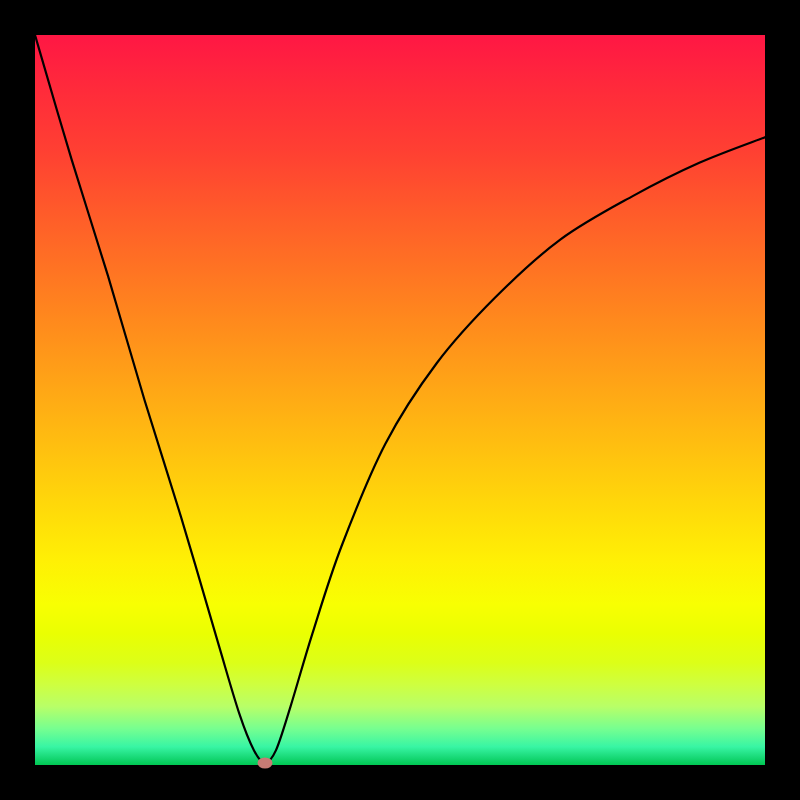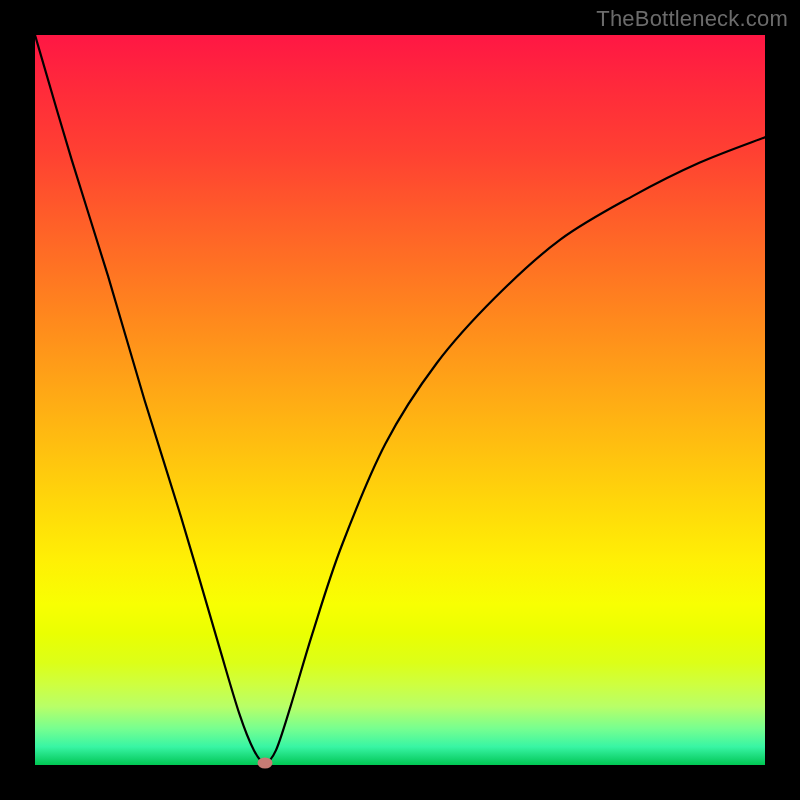--- a/index.html
+++ b/index.html
@@ -59,20 +59,19 @@
     height: 11px;
     border-radius: 50%;
     background: #c77b74;
     transform: translate(-50%, -50%);
   }
 </style>
 </head>
 <body>
 
 <div class="frame">
-  <div class="watermark">TheBottleneck.com</div>
   <div class="plot-area">
     <svg class="curve" viewBox="0 0 730 730" preserveAspectRatio="none">
       <path id="curve-path" fill="none" stroke="#000" stroke-width="2.2" stroke-linecap="round" stroke-linejoin="round" d="M 0,0 C 6.083333333333333,20.683333333333337 24.333333333333336,83.95000000000002 36.5,124.10000000000002 C 48.666666666666664,164.25000000000003 60.833333333333336,200.74999999999997 73,240.89999999999998 C 85.16666666666667,281.04999999999995 97.33333333333333,324.85 109.5,365 C 121.66666666666667,405.15 133.83333333333334,441.65 146,481.79999999999995 C 158.16666666666666,521.9499999999999 172.76666666666665,573.05 182.5,605.9 C 192.23333333333335,638.75 198.31666666666666,660.65 204.4,678.9 C 210.48333333333335,697.15 214.74166666666667,707.2483333333333 219,715.4 C 223.25833333333333,723.5516666666666 226.29999999999998,727.81 229.95,727.81 C 233.6,727.81 236.64166666666668,724.7683333333333 240.9,715.4 C 245.15833333333333,706.0316666666666 249.41666666666663,691.0666666666667 255.49999999999997,671.6 C 261.5833333333333,652.1333333333333 268.8833333333333,625.3666666666667 277.4,598.6 C 285.91666666666663,571.8333333333334 294.4333333333333,542.6333333333333 306.59999999999997,511 C 318.76666666666665,479.3666666666667 334.5833333333333,439.2166666666667 350.4,408.8 C 366.21666666666664,378.3833333333333 383.25000000000006,352.83333333333326 401.50000000000006,328.49999999999994 C 419.75000000000006,304.16666666666663 439.21666666666664,283.48333333333335 459.9,262.8 C 480.5833333333333,242.11666666666667 502.48333333333335,221.4333333333333 525.6,204.39999999999998 C 548.7166666666667,187.36666666666665 575.4833333333332,173.37500000000003 598.5999999999999,160.60000000000002 C 621.7166666666666,147.82500000000002 642.4000000000001,137.48333333333332 664.3000000000001,127.75 C 686.2,118.01666666666667 719.05,106.45833333333337 730,102.20000000000005"></path>
     </svg>
     <div class="marker" id="marker" style="left: 229.95px; top: 727.81px; background: rgb(199, 123, 116);"></div>
   </div>
 </div>
 
 </body></html>

